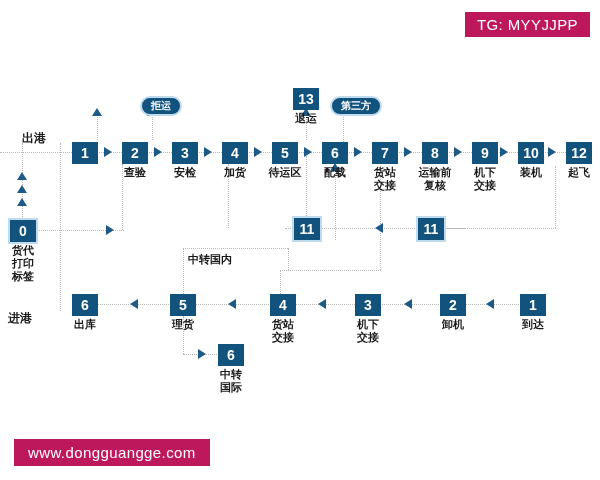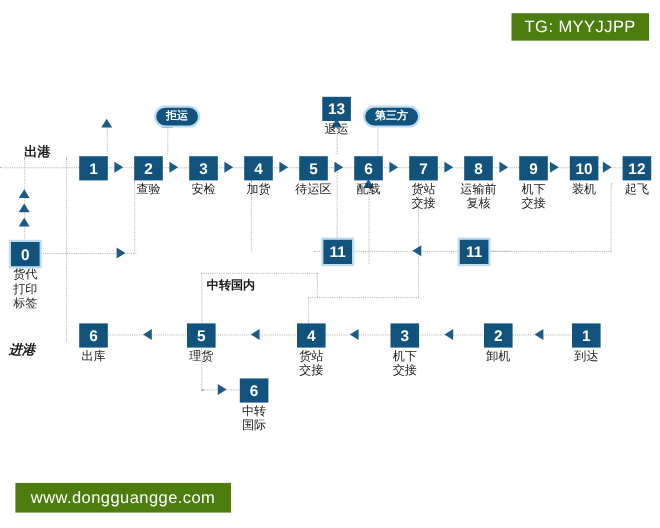--- a/index.html
+++ b/index.html
@@ -7,21 +7,21 @@
     width:600px;height:480px;
     background:#ffffff;
     font-family:"Liberation Sans","DejaVu Sans",sans-serif;
     overflow:hidden;
   }
   #stage{position:relative;width:600px;height:480px;}
 
   
   .wm{
     position:absolute;
-    background:#4d7c0f;
+    background:#be185d;
     color:#ffffff;
     font-size:15px;
     letter-spacing:.4px;
     display:flex;align-items:center;justify-content:center;
   }
   #tg-watermark{right:10px;top:12px;padding:4px 12px;}
   #site-watermark{left:14px;bottom:14px;padding:5px 14px;font-size:15px;text-align:center;}
 
   
   .node{
@@ -33,21 +33,21 @@
     display:flex;align-items:center;justify-content:center;
     line-height:1;
     z-index:6;
   }
   .node.bordered{box-shadow:0 0 0 2px #bfdcef;}
   .node .num{pointer-events:none;}
 
   .nlabel{
     position:absolute;
     color:#1a1a1a;
-    font-size:11px;font-weight:normal;
+    font-size:11px;font-weight:bold;
     text-align:center;
     line-height:13px;
     width:64px;
     z-index:5;
     white-space:pre-line;
   }
 
   
   .pill{
     position:absolute;
@@ -175,21 +175,21 @@
   <div class="arw left" style="left:375px;top:223px;"></div>
 
   <div class="arw left" style="left:130px;top:299px;"></div>
   <div class="arw left" style="left:228px;top:299px;"></div>
   <div class="arw left" style="left:318px;top:299px;"></div>
   <div class="arw left" style="left:404px;top:299px;"></div>
   <div class="arw left" style="left:486px;top:299px;"></div>
   <div class="arw right" style="left:198px;top:349px;"></div>
 
   <div class="side-label" style="left:22px;top:130px;">出港</div>
-  <div class="side-label" style="left:8px;top:310px;font-style:italic;">进港</div>
+  <div class="side-label" style="left:8px;top:310px;">进港</div>
   <div class="mid-label" style="left:188px;top:252px;">中转国内</div>
 
   <div class="pill" style="left:140px;top:96px;">拒运</div>
   <div class="pill" style="left:330px;top:96px;">第三方</div>
 
   <div class="node bordered" style="left:10px;top:220px;">
     <span class="num">0</span>
   </div>
   <div class="nlabel" style="left:-9px;top:244px;">货代
 打印

